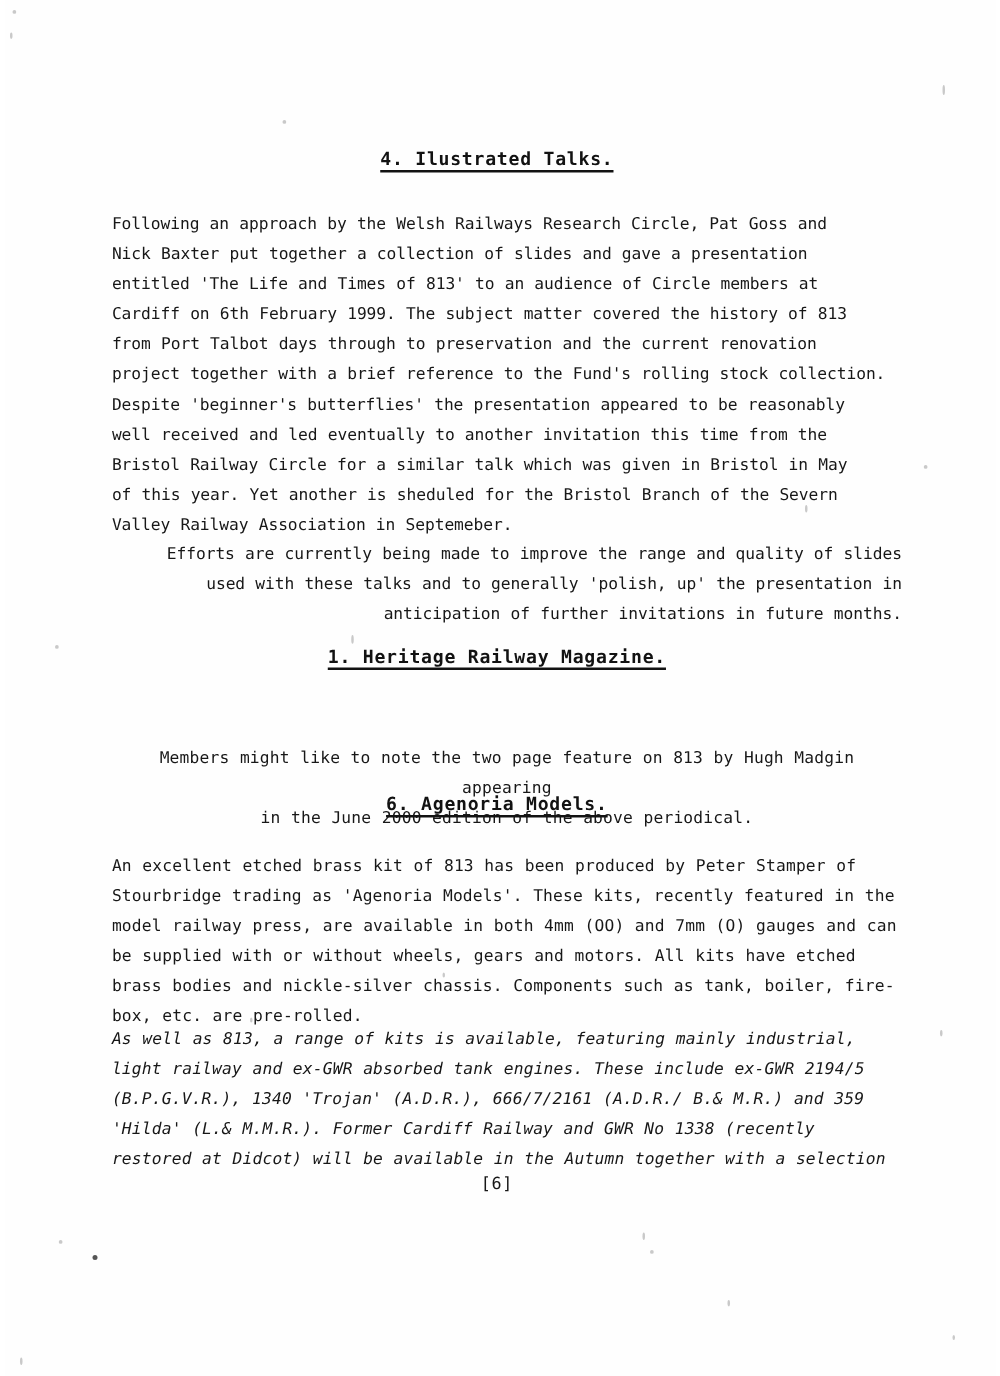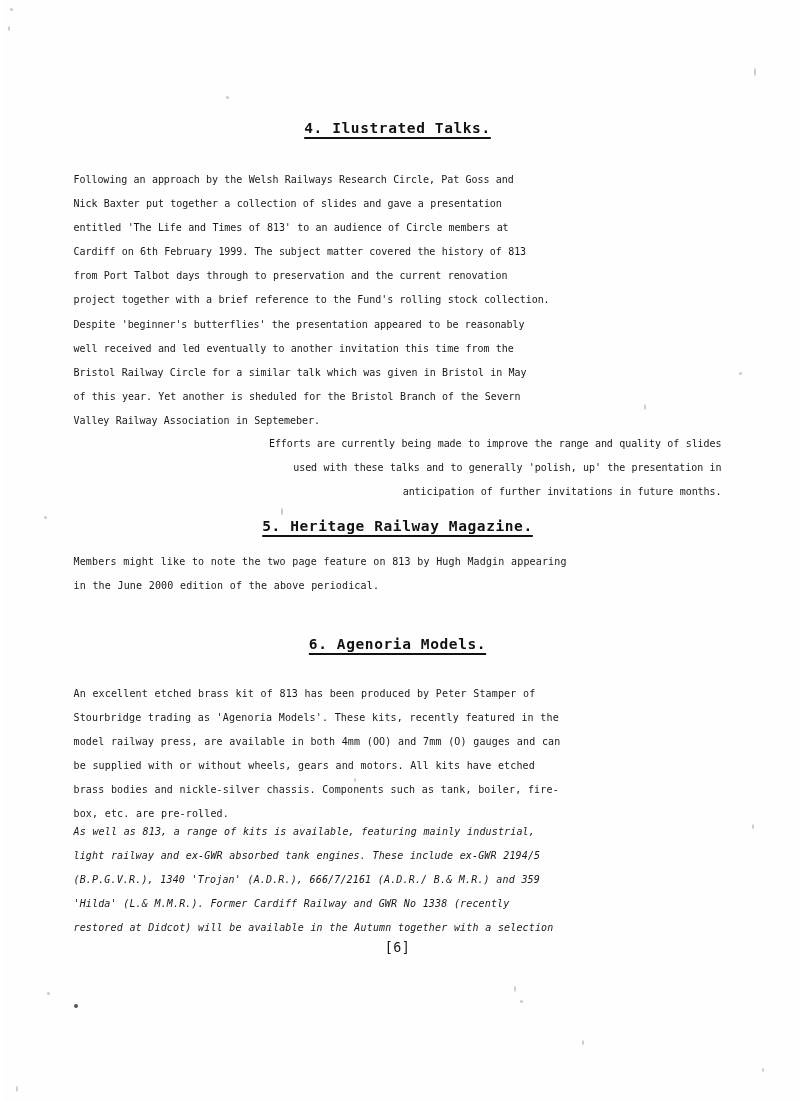--- a/index.html
+++ b/index.html
@@ -40,45 +40,46 @@
     font-size: 14.5px;
     font-weight: bold;
     letter-spacing: 0.6px;
     color: #121212;
     text-decoration: underline;
     text-underline-offset: 4px;
     text-decoration-thickness: 1.6px;
   }
 
   .para {
-    font-size: 10px;
+    font-size: 13px;
     line-height: 24.1px;
     letter-spacing: -0.05px;
     color: #171717;
     white-space: pre-wrap;
     word-spacing: 0.4px;
+    margin-left: 16px;
   }
 
   .para.wide { letter-spacing: 0.15px; }
 
   .pagenum {
     text-align: center;
     font-size: 13.4px;
     color: #171717;
     letter-spacing: 0.5px;
   }
 
   
   .blk { position: absolute; left: 0; width: 648px; }
 
   #h-talks       { top: 120px; }
   #p-talks-1     { top: 168px; }
   #p-talks-2     { top: 432px; text-align: right; }
   #h-magazine    { top: 518px; }
-  #p-magazine    { top: 550px; }
+  #p-magazine    { top: 595px; text-align: center; }
   #h-agenoria    { top: 636px; }
   #p-agenoria-1  { top: 682px; }
   #p-agenoria-2  { top: 820px; font-style: italic; }
   #page-number   { top: 940px; }
 
   
   .ink { -webkit-font-smoothing: none; }
 </style>
 </head>
 <body>
@@ -124,21 +125,21 @@
 Valley Railway Association in Septemeber.</div>
     </div>
 
     <div class="blk" id="p-talks-2">
       <div class="para ink">Efforts are currently being made to improve the range and quality of slides
 used with these talks and to generally 'polish, up' the presentation in
 anticipation of further invitations in future months.</div>
     </div>
 
     <div class="blk" id="h-magazine">
-      <div class="heading ink">5. Heritage Railway Magazine.</div>
+      <div class="heading ink">1. Heritage Railway Magazine.</div>
     </div>
 
     <div class="blk" id="p-magazine">
       <div class="para ink wide">Members might like to note the two page feature on 813 by Hugh Madgin appearing
 in the June 2000 edition of the above periodical.</div>
     </div>
 
     <div class="blk" id="h-agenoria">
       <div class="heading ink">6. Agenoria Models.</div>
     </div>

